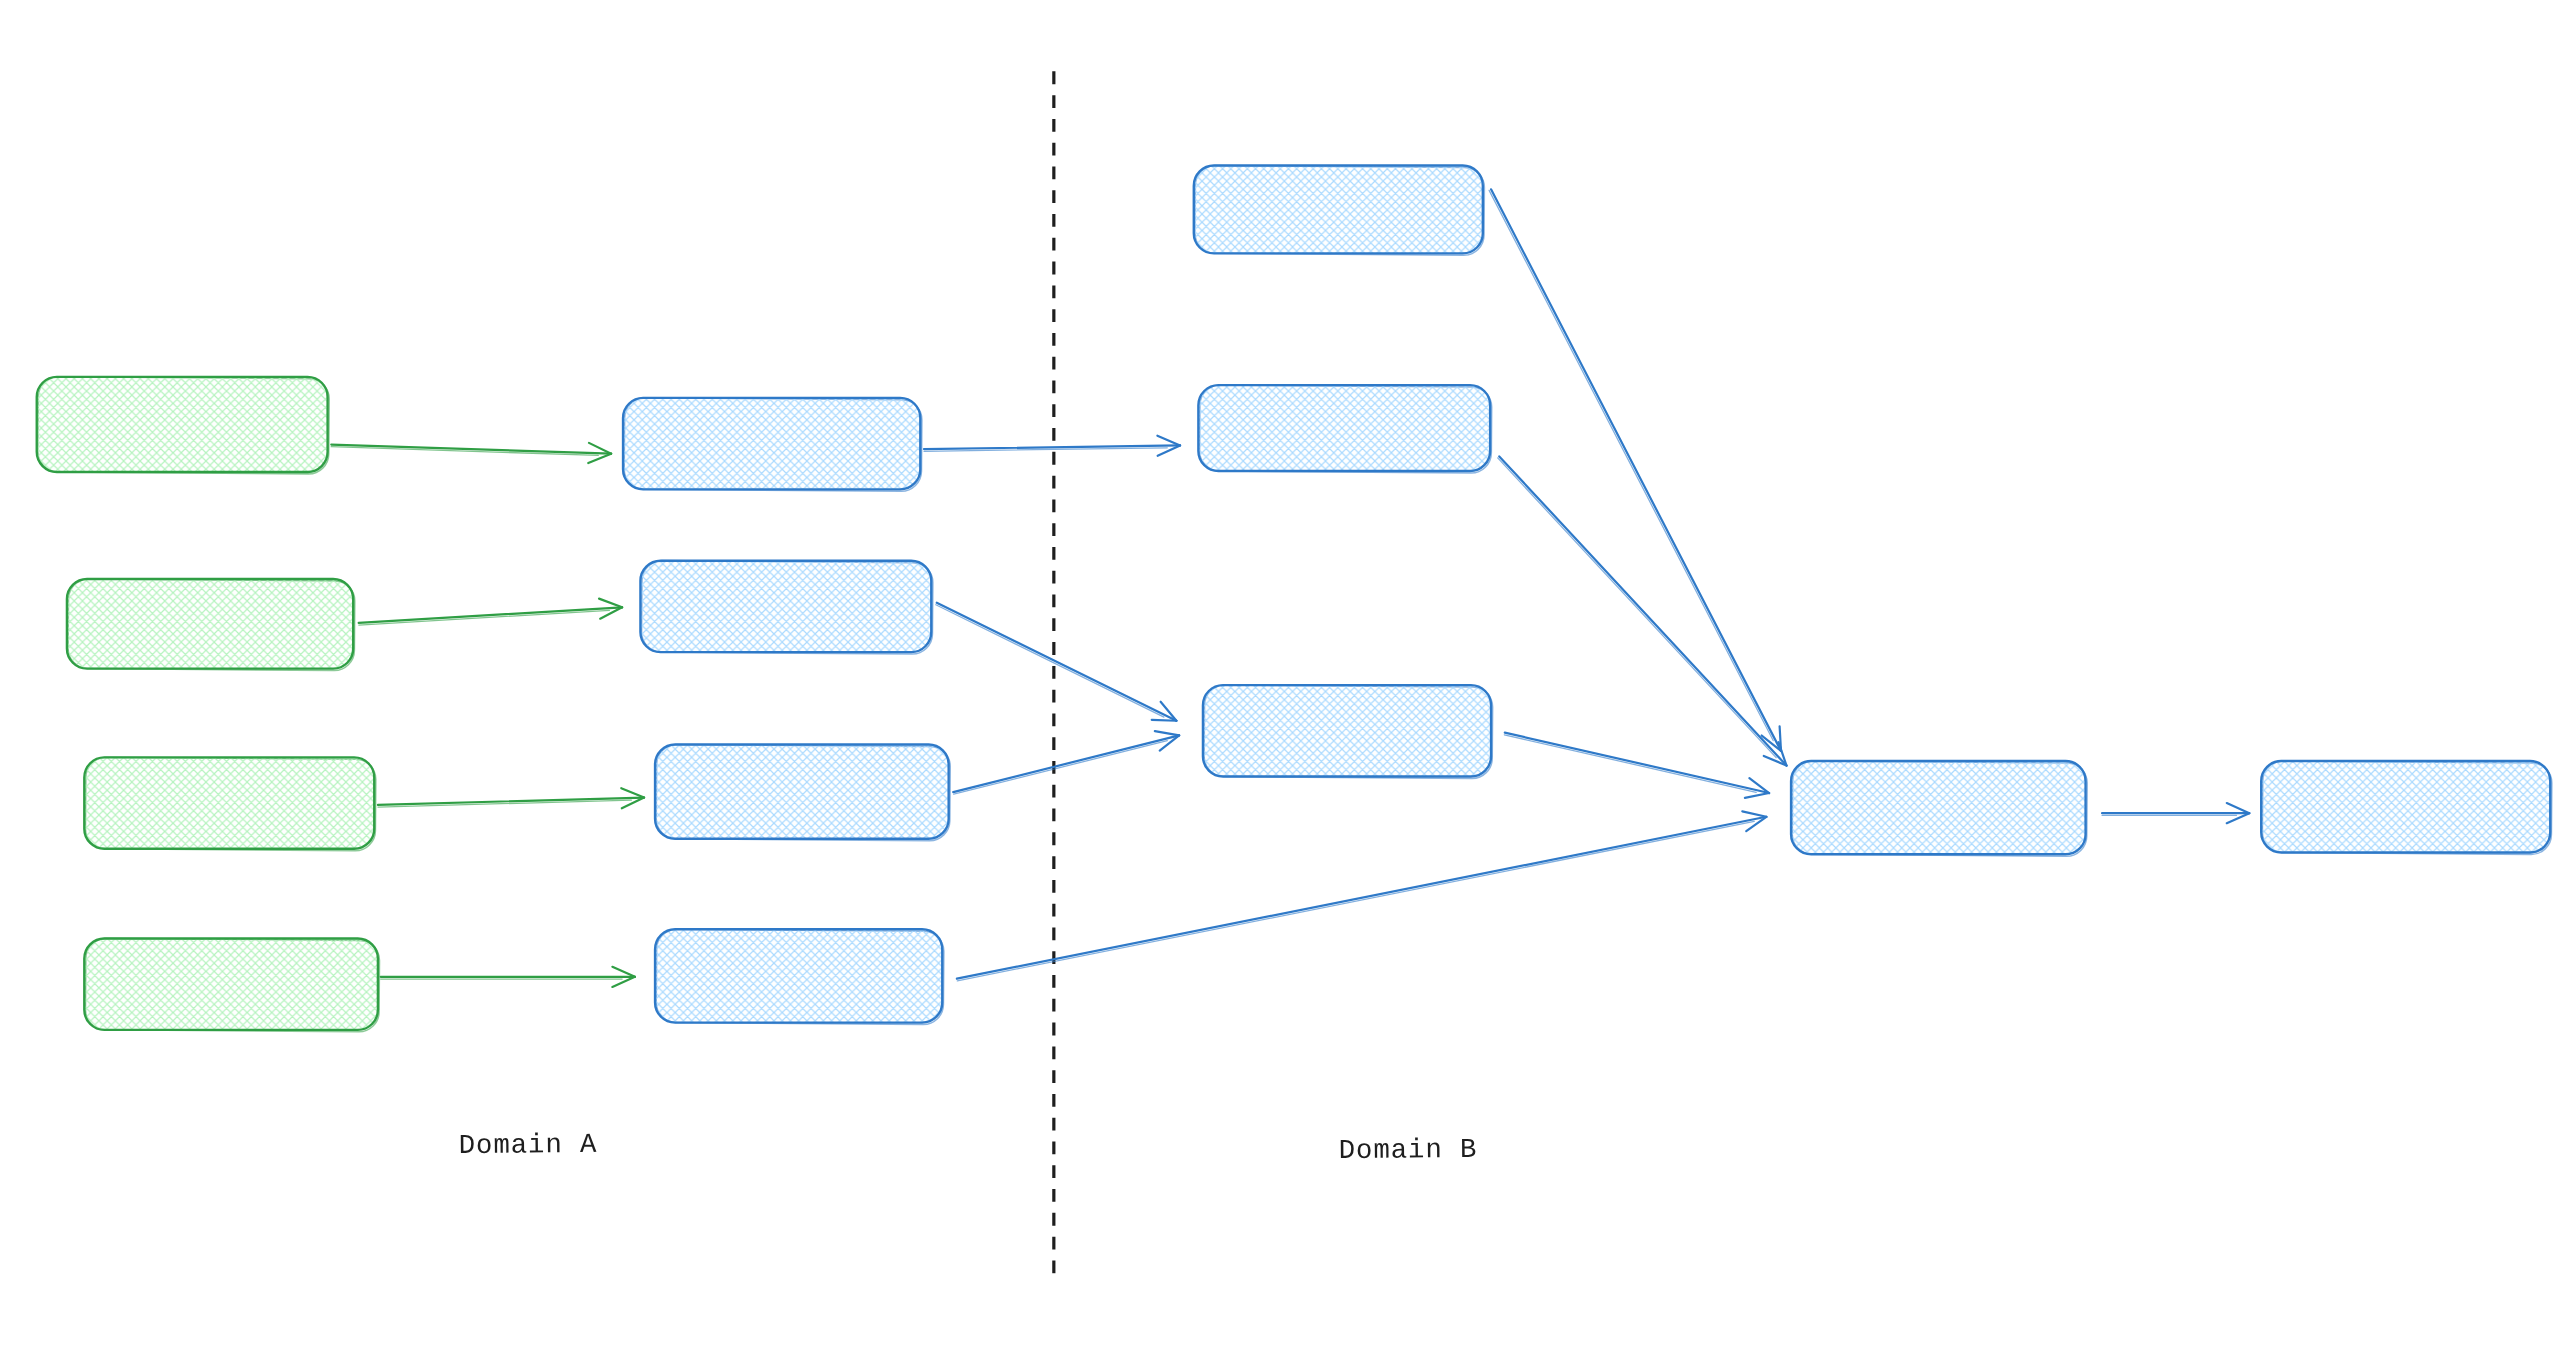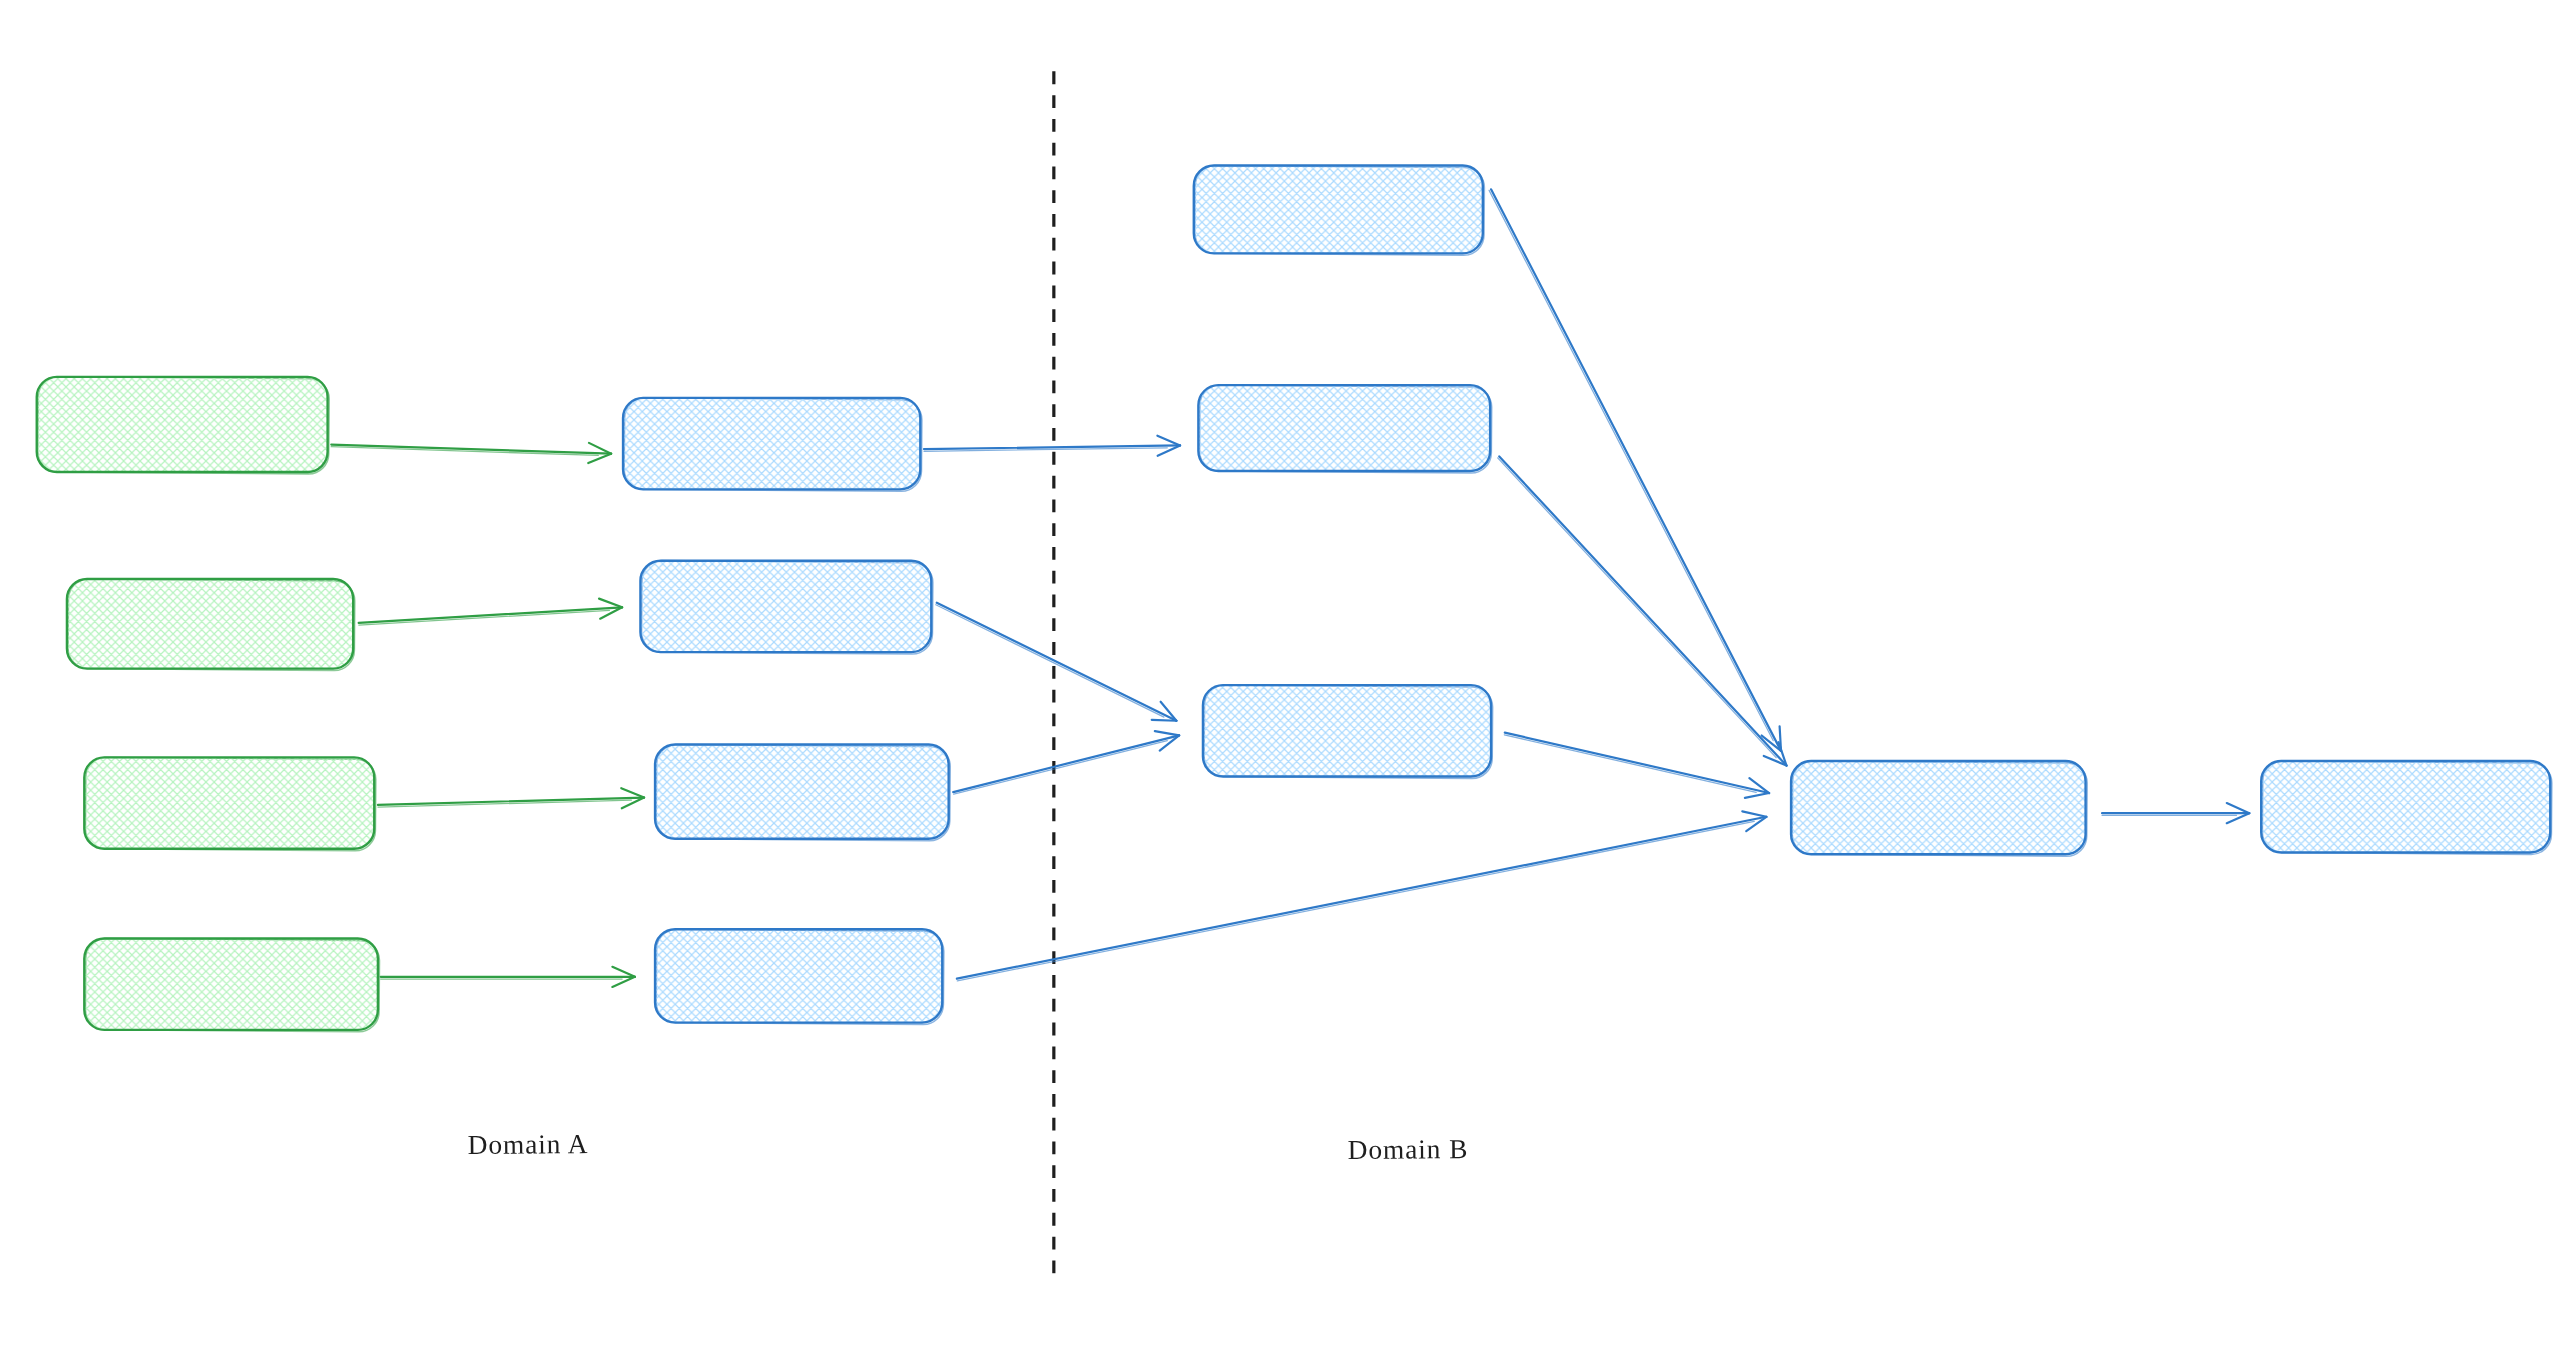--- a/index.html
+++ b/index.html
@@ -1,21 +1,21 @@
 <!DOCTYPE html>
 <html style="font-size:14.6px"><head>
 <meta charset="utf-8">
 <style>
   html,body{margin:0;padding:0;background:#ffffff;}
   .canvas{
     position:relative;
     width:2576px;height:1372px;
     background:#ffffff;
     overflow:hidden;
-    font-family:Liberation Serif, serif;
+    font-family:Liberation Mono, monospace;
   }
   .canvas svg{position:absolute;left:0;top:0;}
   .domain-label{
     position:absolute;
     transform:translate(-50%,-50%) rotate(-0.5deg);
     font-size:27.4px;
     letter-spacing:0.9px;
     color:#1e1e1e;
     white-space:nowrap;
     font-weight:500;

